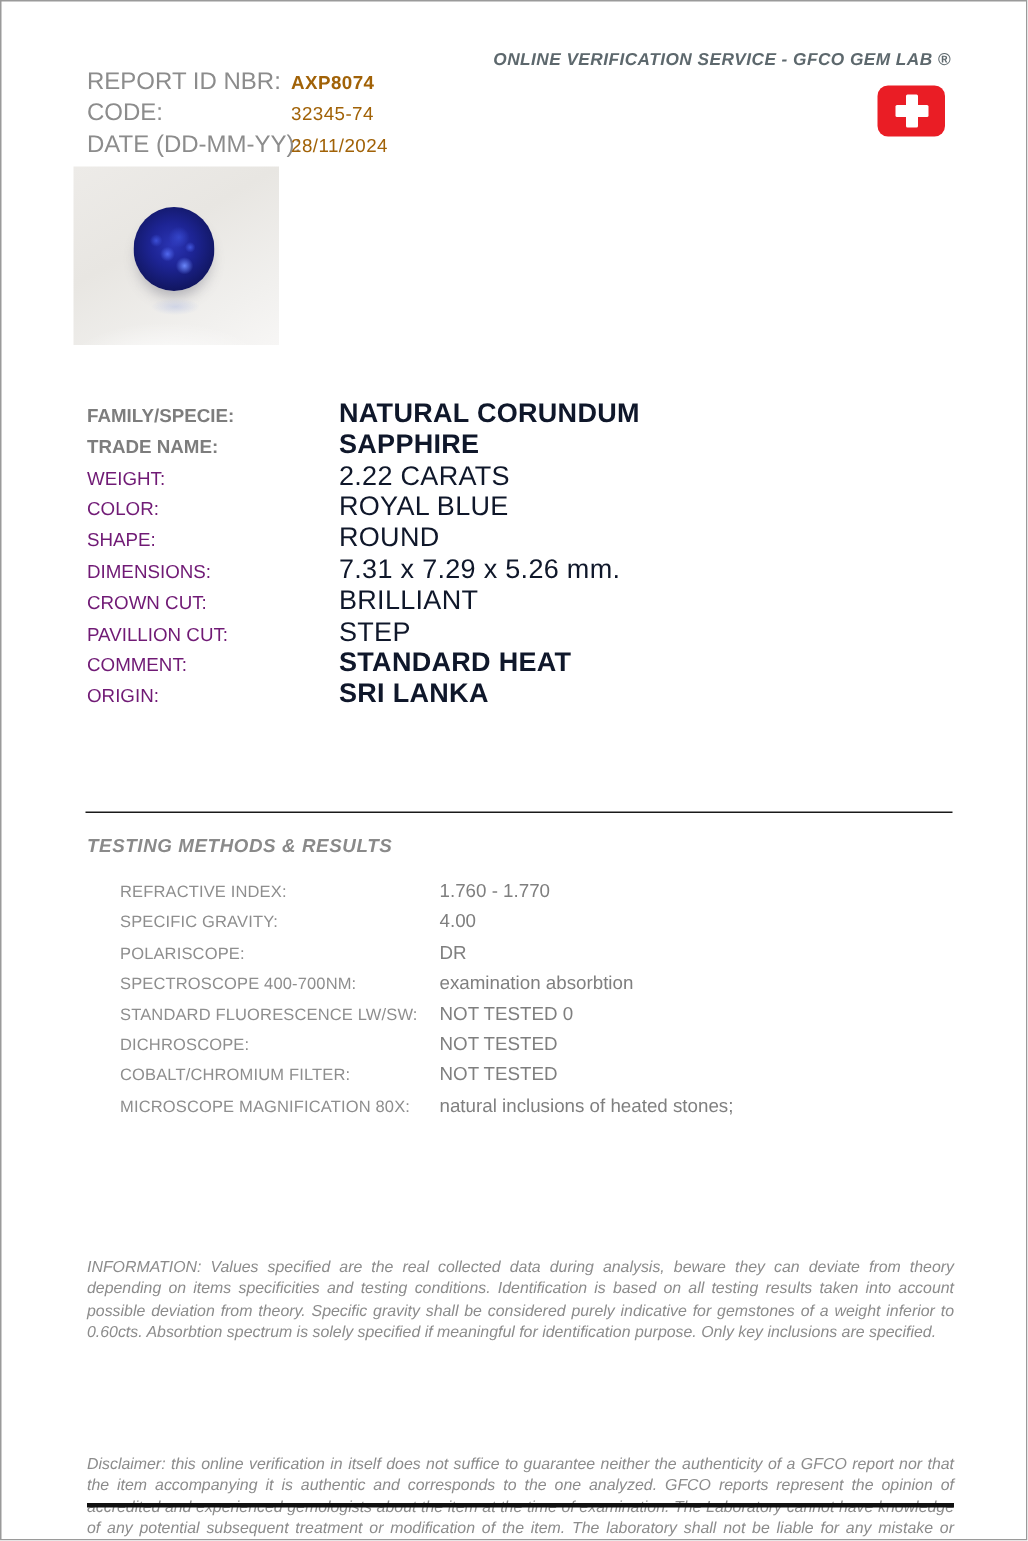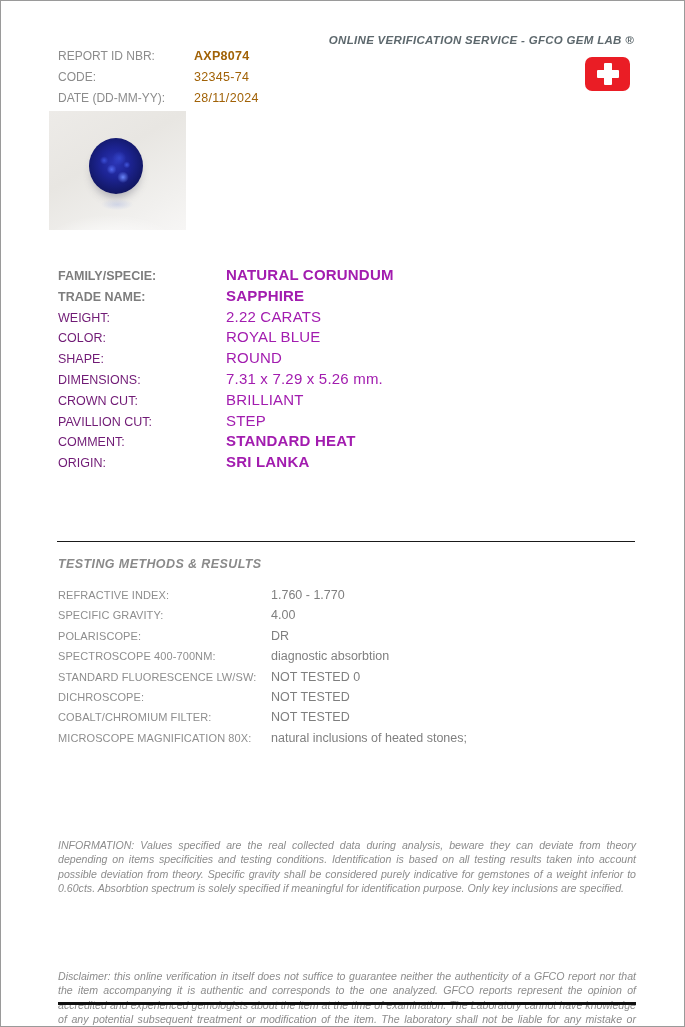--- a/index.html
+++ b/index.html
@@ -31,21 +31,21 @@
   }
   .meta {
     position: absolute;
     left: 57px;
     top: 43px;
   }
   .meta-row { height: 21px; line-height: 21px; white-space: nowrap; }
   .meta-label {
     display: inline-block;
     width: 136px;
-    font-size: 12px;
+    font-size: 16px;
     color: #8c8c8c;
   }
   .meta-value {
     font-size: 12.5px;
     color: #a16207;
     letter-spacing: 0.3px;
   }
   .b { font-weight: bold; }
   .red { color: #e11b22; }
   
@@ -118,22 +118,22 @@
   }
   .prop-row { height: 20.8px; line-height: 20.8px; white-space: nowrap; }
   .prop-label {
     display: inline-block;
     width: 136px;
     font-size: 12.5px;
     color: #701a75;
   }
   .prop-row.hdr .prop-label { color: #7d7d7d; font-weight: bold; }
   .prop-value {
-    font-size: 15px;
-    color: #a21caf;
+    font-size: 18px;
+    color: #0f172a;
     letter-spacing: 0.2px;
     padding-left: 32px;
   }
   
   .divider {
     position: absolute;
     left: 56px;
     top: 540px;
     width: 578px;
     border-top: 1.5px solid #1a1a1a;
@@ -146,21 +146,21 @@
     font-weight: bold;
     font-style: italic;
     color: #8a8a8a;
     letter-spacing: 0.4px;
   }
   .tests {
     position: absolute;
     left: 57px;
     top: 583px;
   }
-  .test-row { height: 20.4px; line-height: 20.4px; white-space: nowrap; }
+  .test-row { height: 20.4px; line-height: 20.4px; white-space: nowrap; margin-left: 22px; }
   .test-label {
     display: inline-block;
     width: 213px;
     font-size: 11px;
     color: #8e8e8e;
     letter-spacing: 0.1px;
   }
   .test-value {
     font-size: 12.5px;
     color: #7f7f7f;
@@ -257,21 +257,21 @@
     <div class="test-row">
       <span class="test-label">REFRACTIVE INDEX:</span><span class="test-value">1.760 - 1.770</span>
     </div>
     <div class="test-row">
       <span class="test-label">SPECIFIC GRAVITY:</span><span class="test-value">4.00</span>
     </div>
     <div class="test-row">
       <span class="test-label">POLARISCOPE:</span><span class="test-value">DR</span>
     </div>
     <div class="test-row">
-      <span class="test-label">SPECTROSCOPE 400-700NM:</span><span class="test-value">diagnostic absorbtion</span>
+      <span class="test-label">SPECTROSCOPE 400-700NM:</span><span class="test-value">examination absorbtion</span>
     </div>
     <div class="test-row">
       <span class="test-label">STANDARD FLUORESCENCE LW/SW:</span><span class="test-value">NOT TESTED 0</span>
     </div>
     <div class="test-row">
       <span class="test-label">DICHROSCOPE:</span><span class="test-value">NOT TESTED</span>
     </div>
     <div class="test-row">
       <span class="test-label">COBALT/CHROMIUM FILTER:</span><span class="test-value">NOT TESTED</span>
     </div>

